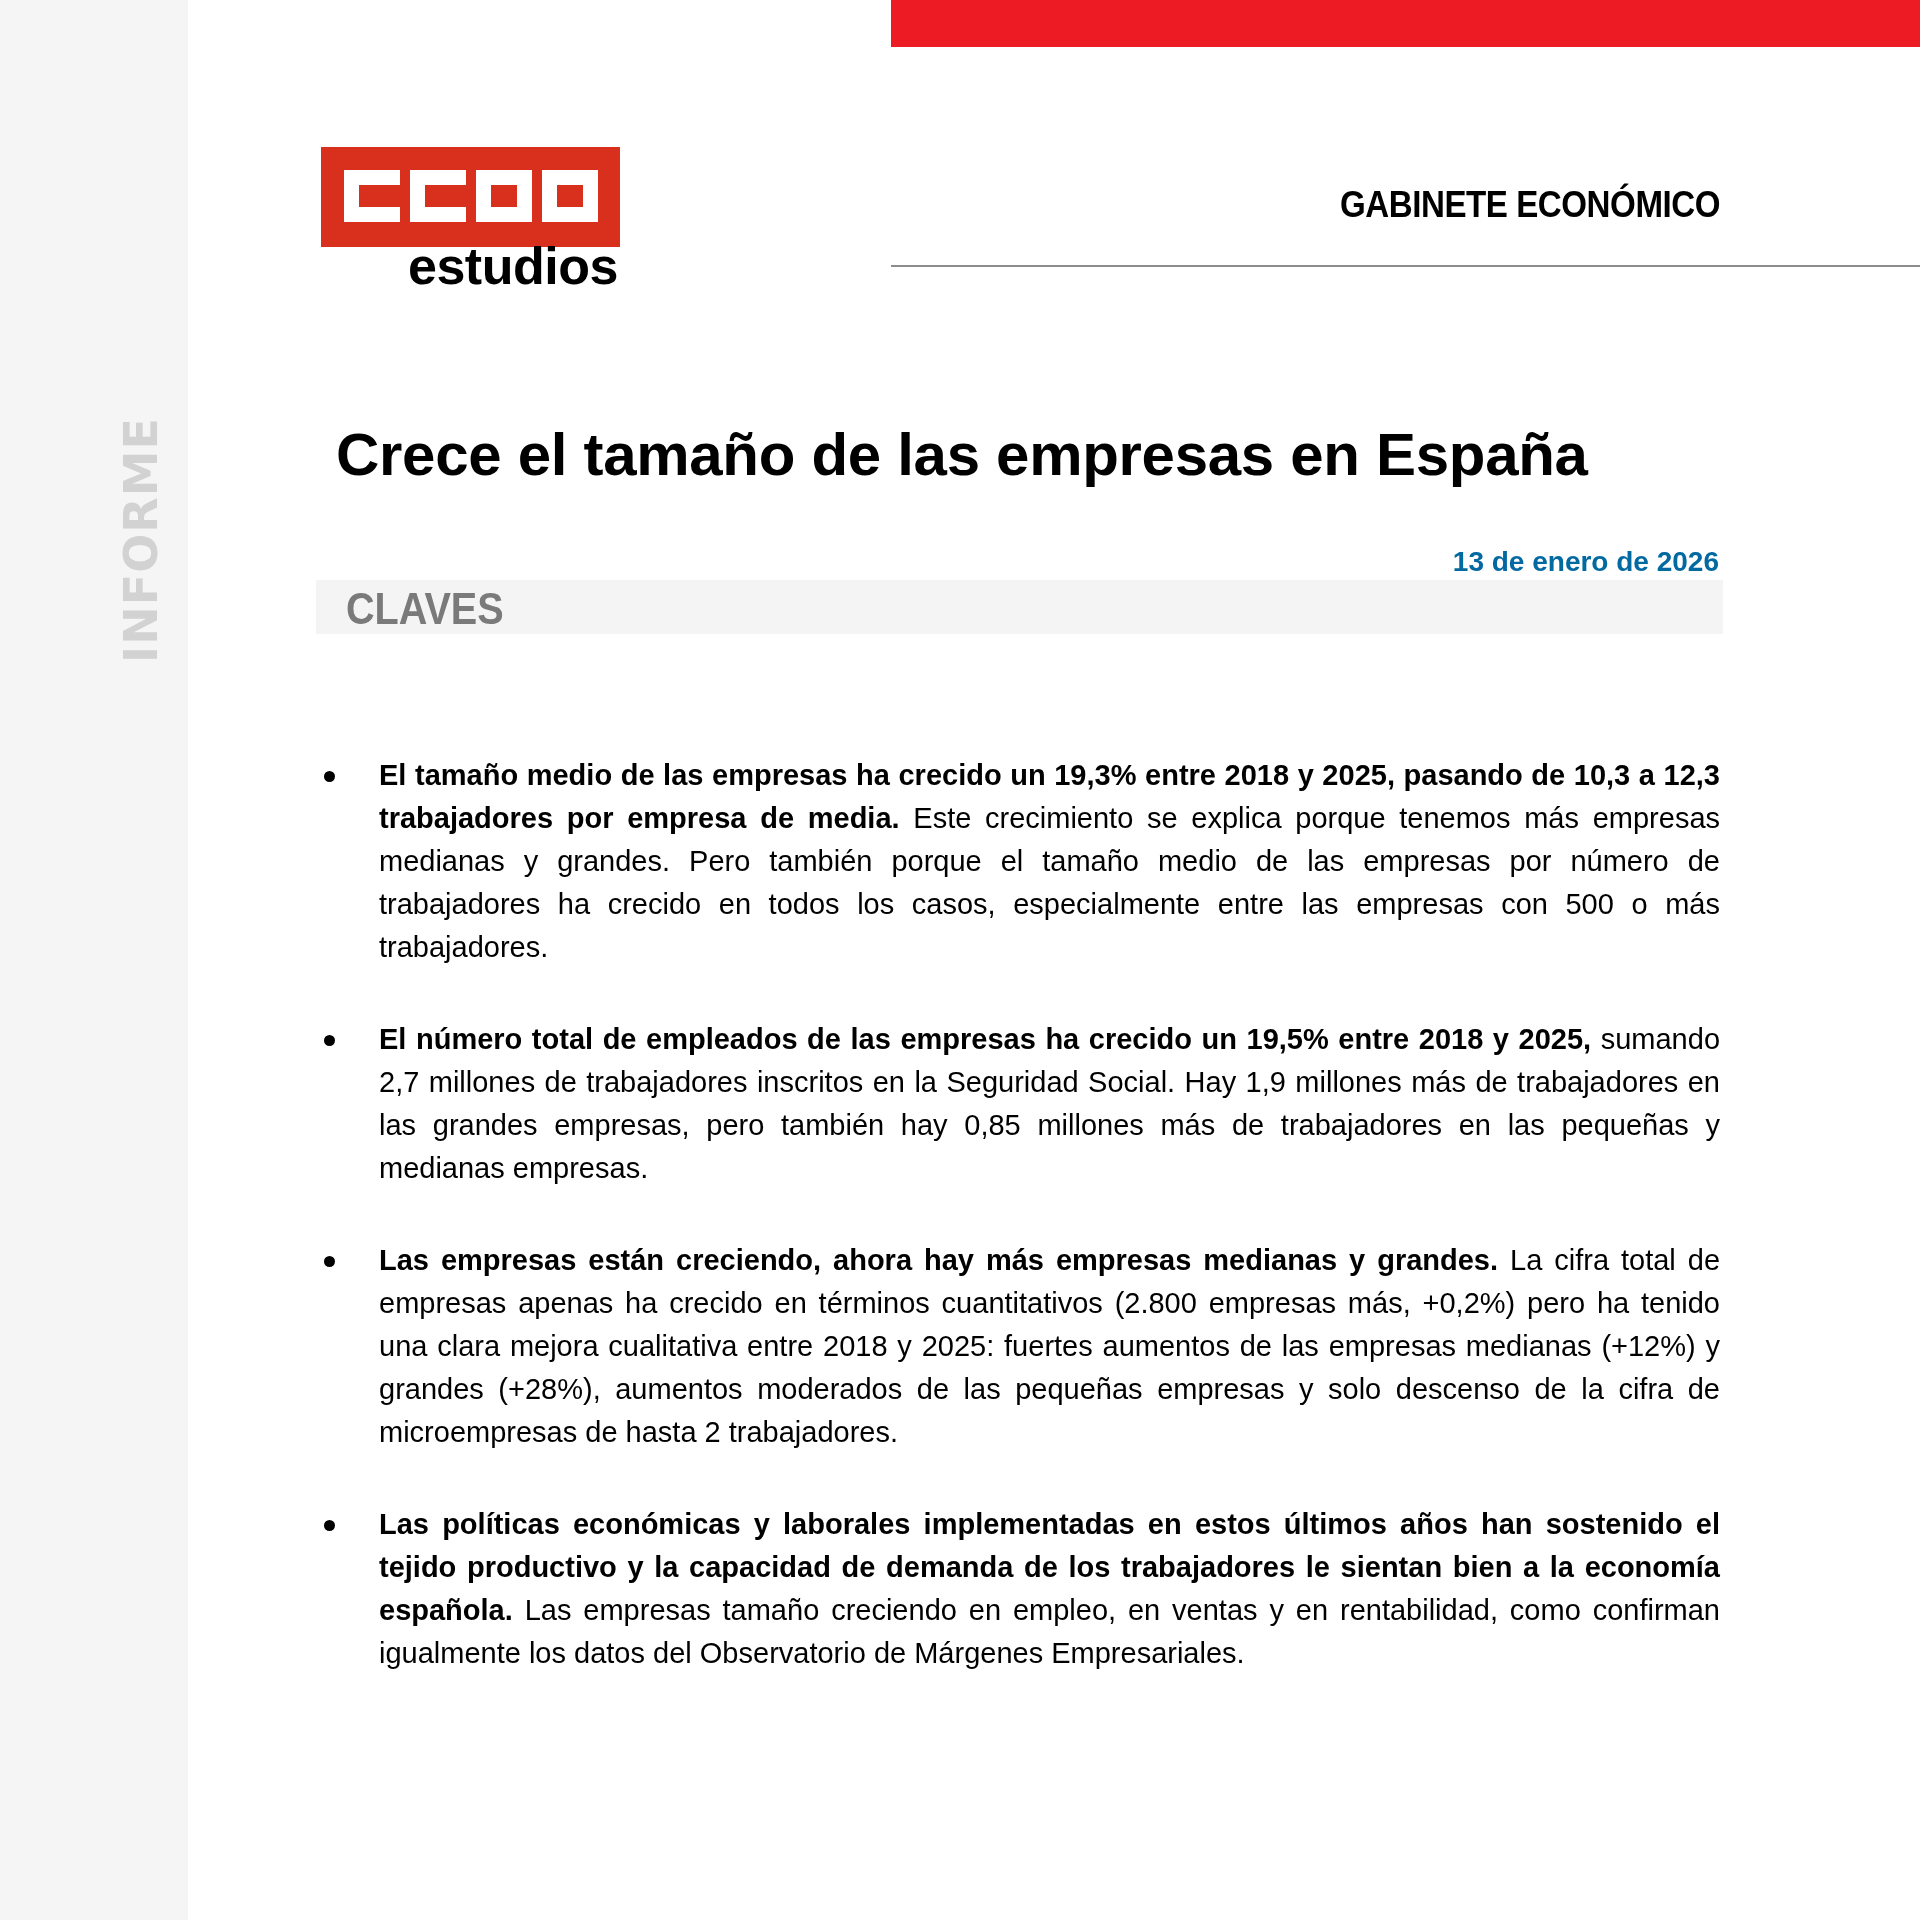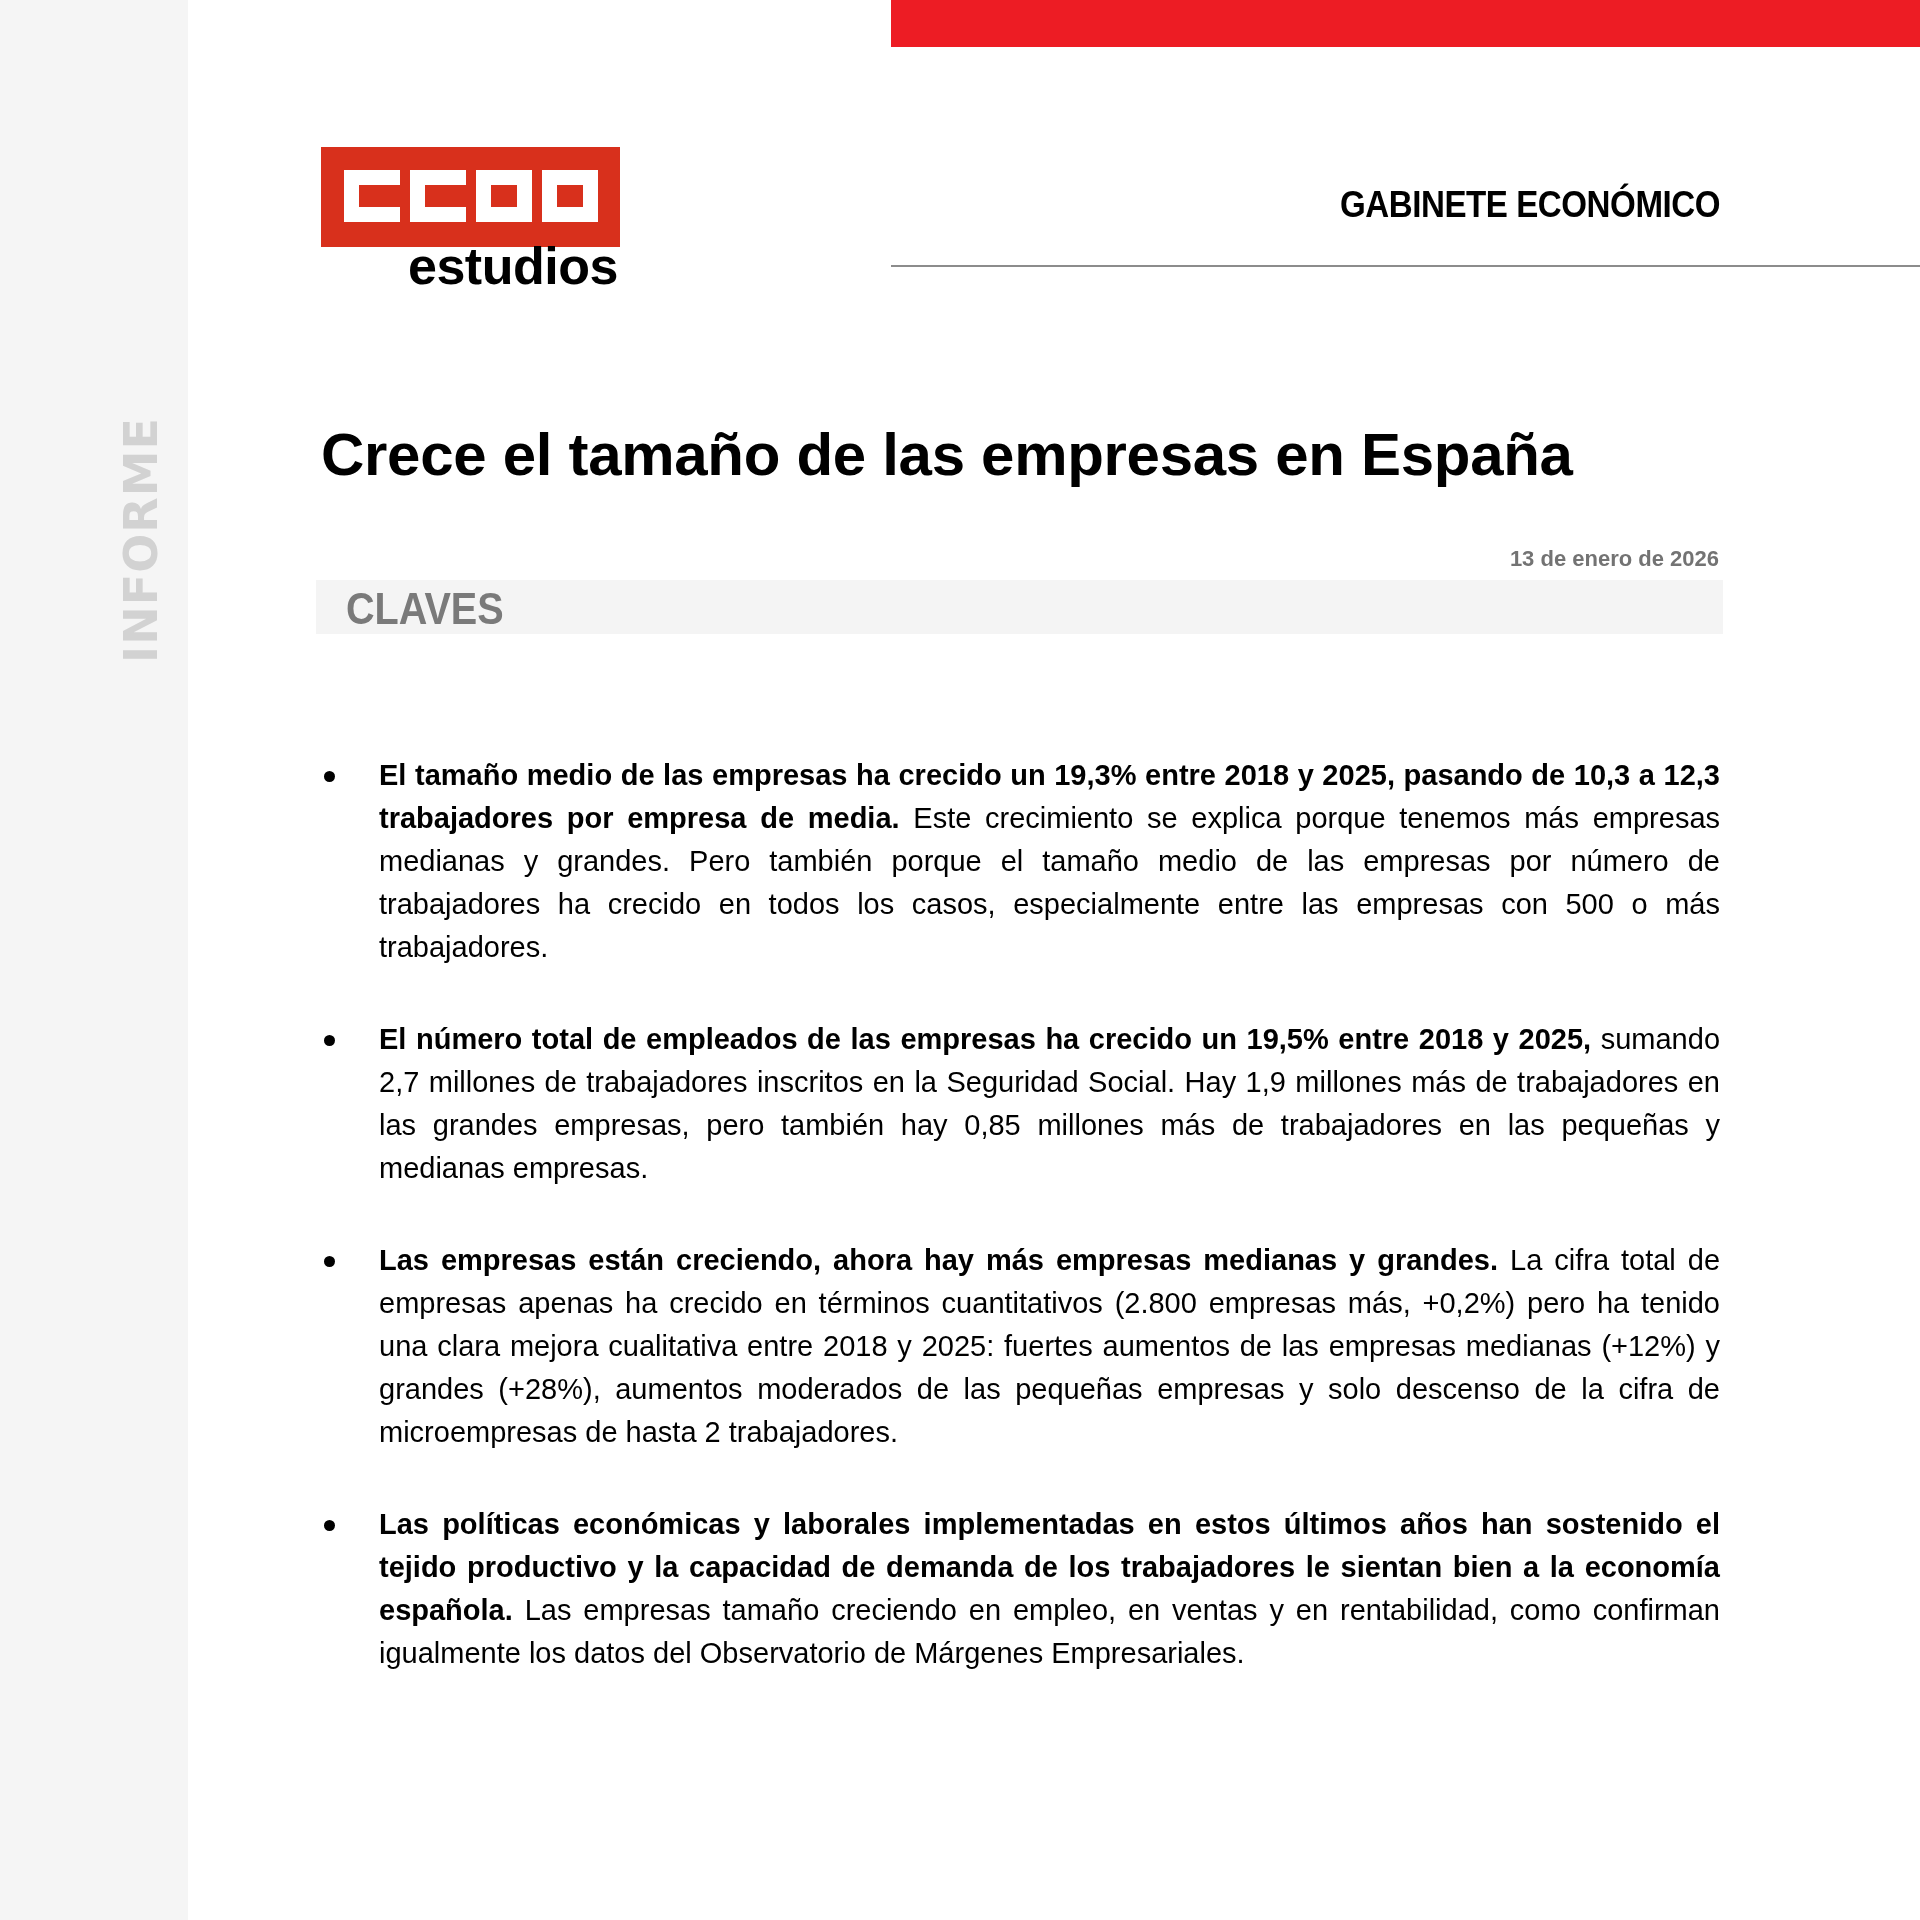--- a/index.html
+++ b/index.html
@@ -36,26 +36,26 @@
   .logo-letter .hole {
     position:absolute; background:#d8301c;
   }
   .logo-letter.c .hole { left:15px; top:15px; width:41px; height:22px; }
   .logo-letter.o .hole { left:15px; top:15px; width:26px; height:22px; }
   .logo-sub {
     position:absolute; left:408px; top:236px;
     font-size:52px; font-weight:bold; letter-spacing:-0.5px; white-space:nowrap;
   }
   .doc-title {
-    position:absolute; left:321px; top:420px;
+    position:absolute; left:336px; top:420px;
     font-size:60px; font-weight:bold; letter-spacing:-0.3px; white-space:nowrap;
   }
   .doc-date {
     position:absolute; right:201px; top:546px;
-    font-size:22px; font-weight:bold; color:#737373; white-space:nowrap;
+    font-size:28px; font-weight:bold; color:#0369a1; white-space:nowrap;
   }
   .section-band {
     position:absolute; left:316px; top:580px; width:1407px; height:54px; background:#f4f4f4;
   }
   .section-title {
     position:absolute; left:30px; top:4px;
     font-size:44px; font-weight:bold; color:#7a7a7a; transform:scaleX(0.9); transform-origin:left center;
   }
   .bullets {
     position:absolute; left:318px; top:754px; width:1402px; margin:0; padding:0; list-style:none;

